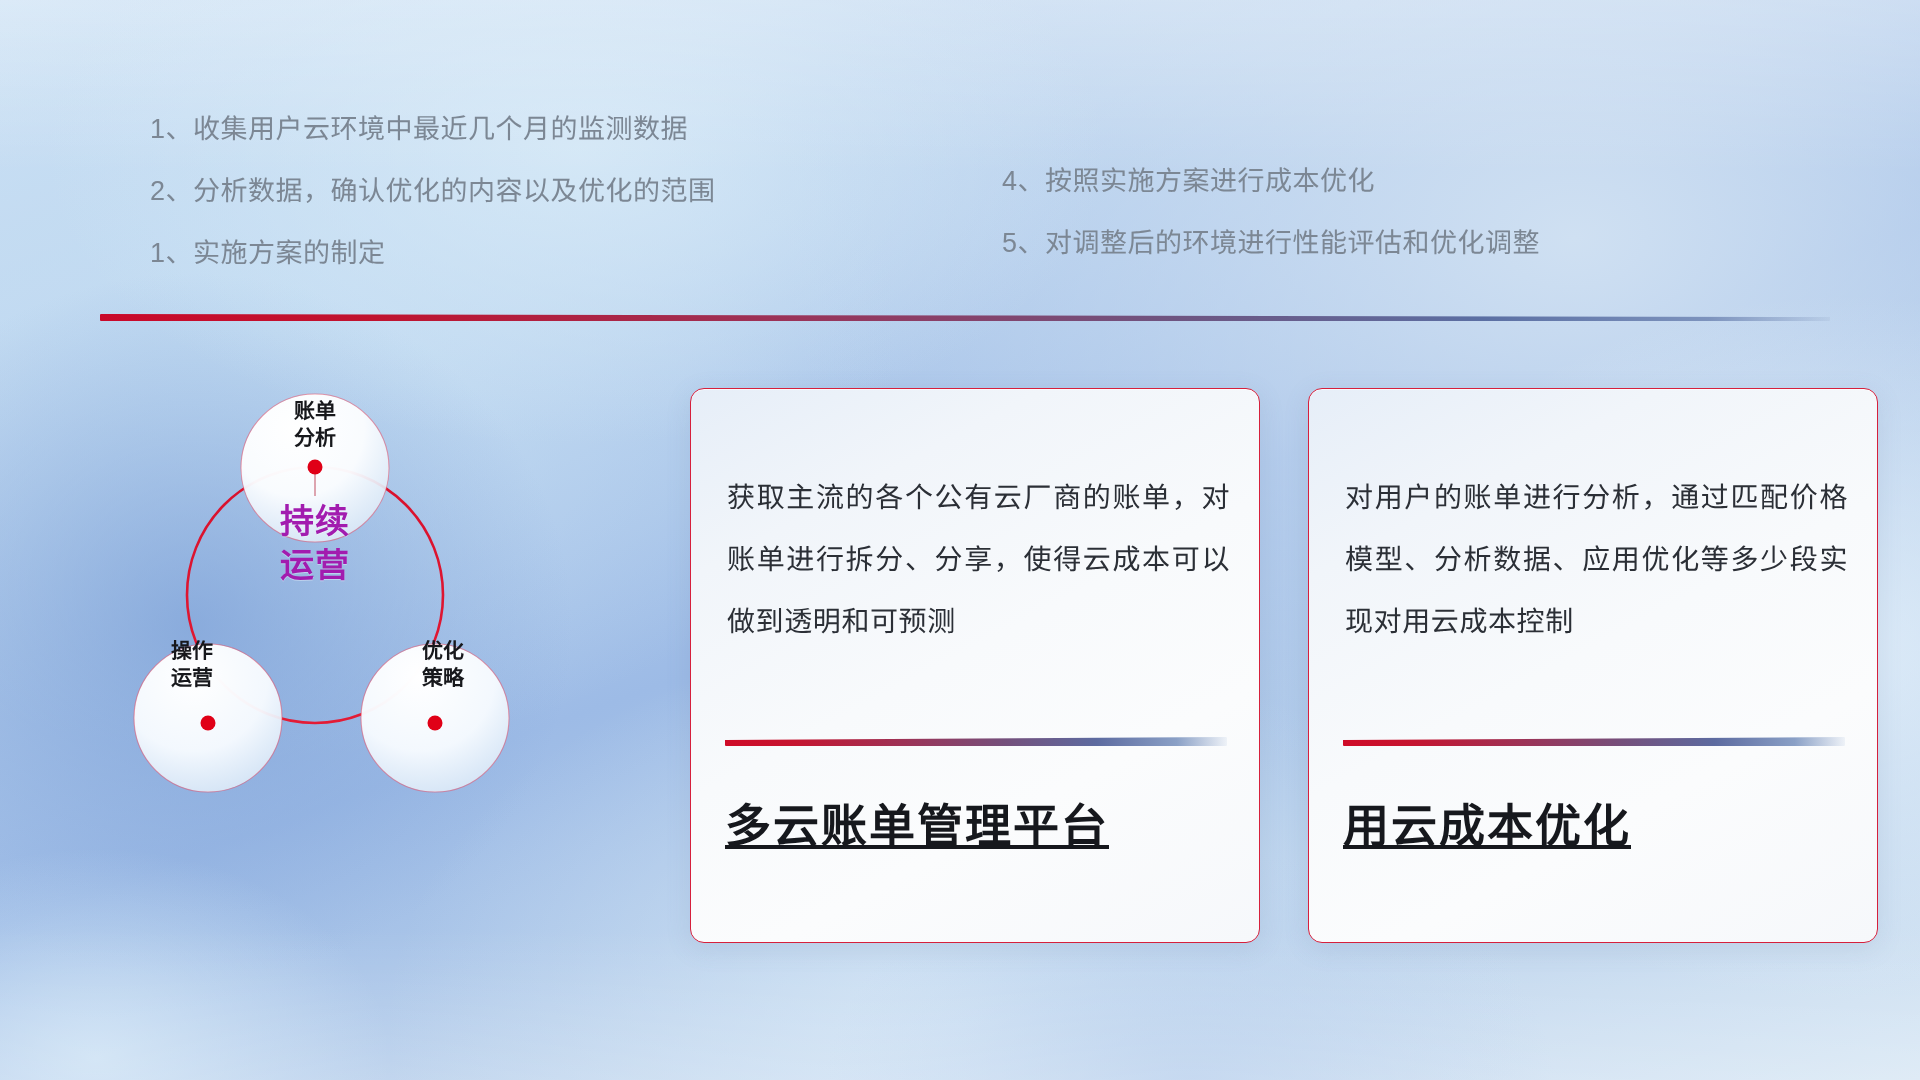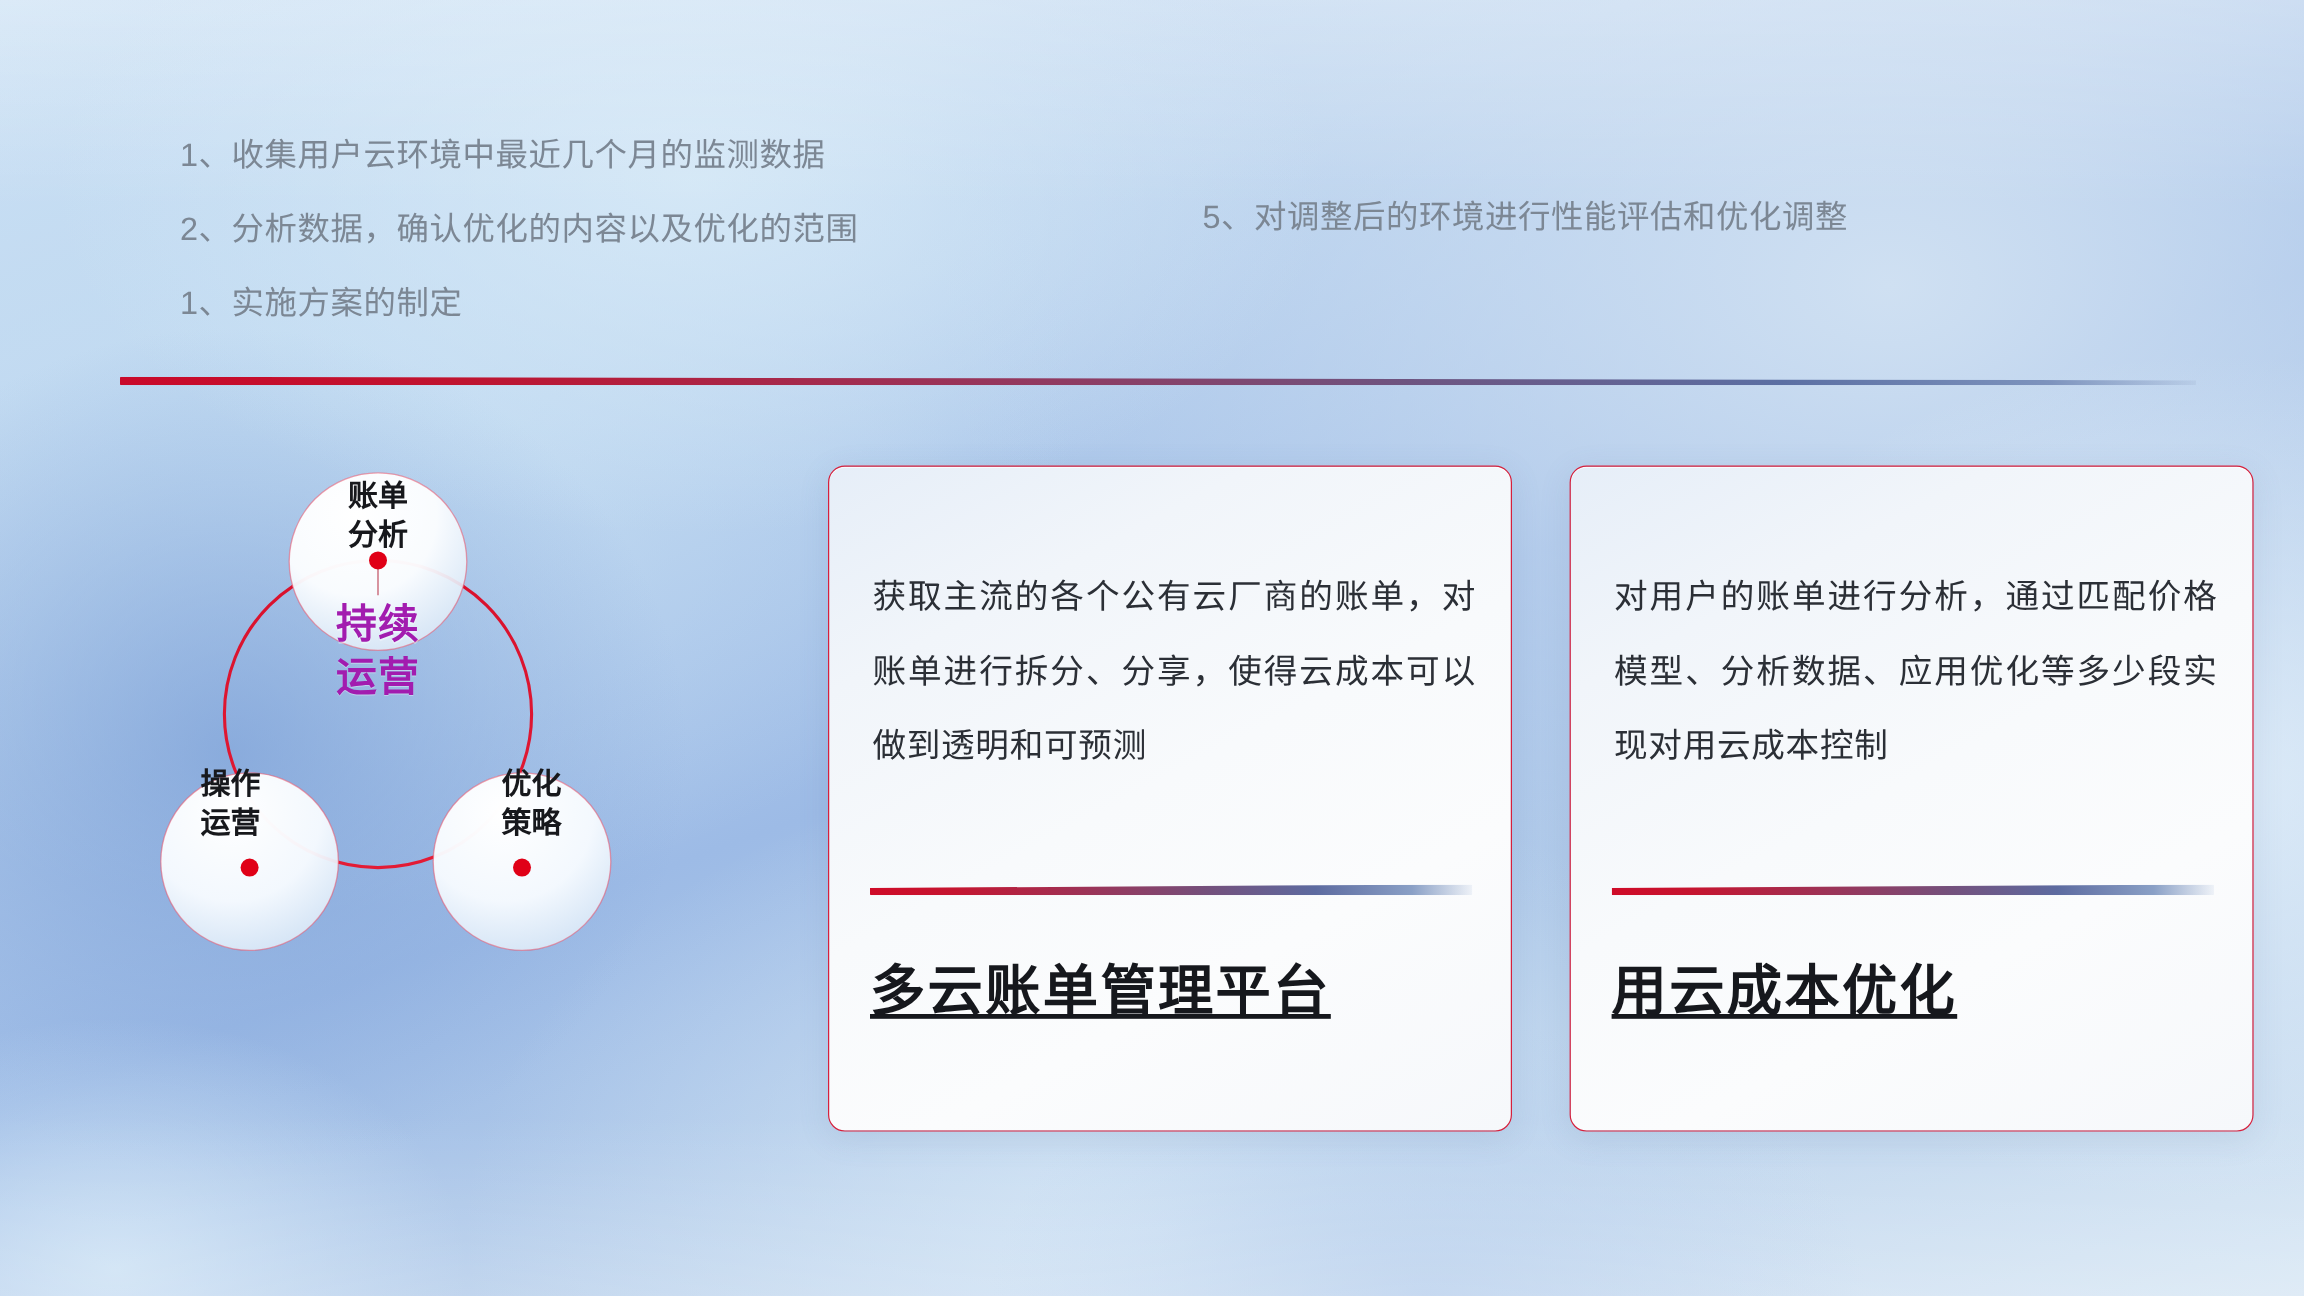--- a/index.html
+++ b/index.html
@@ -66,21 +66,21 @@
   #venn { position:absolute; left:90px; top:350px; width:470px; height:470px; }
   #venn svg { position:absolute; left:0; top:0; }
   .venn-label {
     position:absolute;
     text-align:center;
     color:#17181c;
     font-weight:700;
     line-height:1.28;
     white-space:pre-line;
   }
-  .venn-label.small { font-size:25px; }
+  .venn-label.small { font-size:21px; }
   .venn-label.center {
     color:#a21caf;
     font-size:34px;
     font-weight:800;
     letter-spacing:1px;
     text-shadow:0 1px 0 rgba(255,255,255,.35);
   }
   #lbl-top    { left:150px; top:48px;  width:150px; }
   #lbl-center { left:145px; top:150px; width:160px; }
   #lbl-left   { left:27px;  top:288px; width:150px; }
@@ -141,20 +141,21 @@
   <div class="bg-layer bg-vign"></div>
 </div>
 
 <div id="top-text">
   <div class="bullet-col left">
     <div class="bullet-line">1、收集用户云环境中最近几个月的监测数据</div>
     <div class="bullet-line">2、分析数据，确认优化的内容以及优化的范围</div>
     <div class="bullet-line">1、实施方案的制定</div>
   </div>
   <div class="bullet-col right">
+    <div class="bullet-line">4、按照实施方案进行成本优化</div>
     <div class="bullet-line">5、对调整后的环境进行性能评估和优化调整</div>
   </div>
 </div>
 
 <div id="top-divider"></div>
 
 <div id="venn">
   <svg width="470" height="470" viewBox="0 0 470 470">
     <defs>
       <radialGradient id="gcircle" cx="38%" cy="24%" r="82%">

